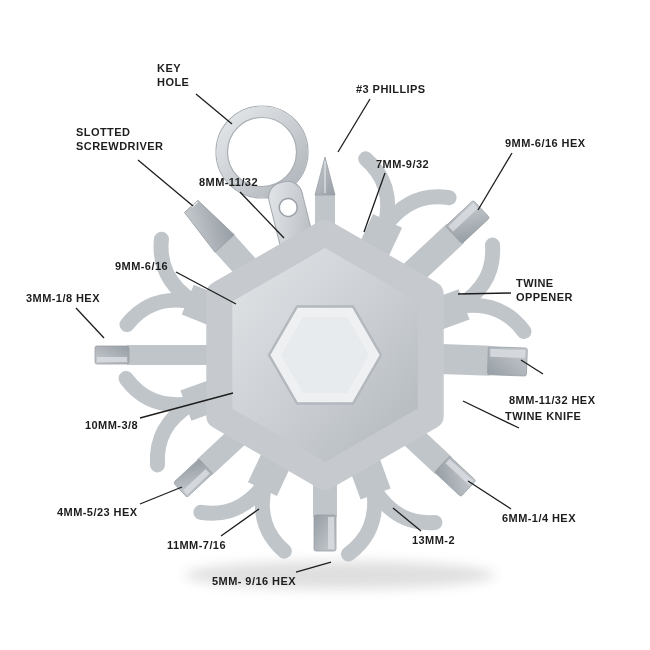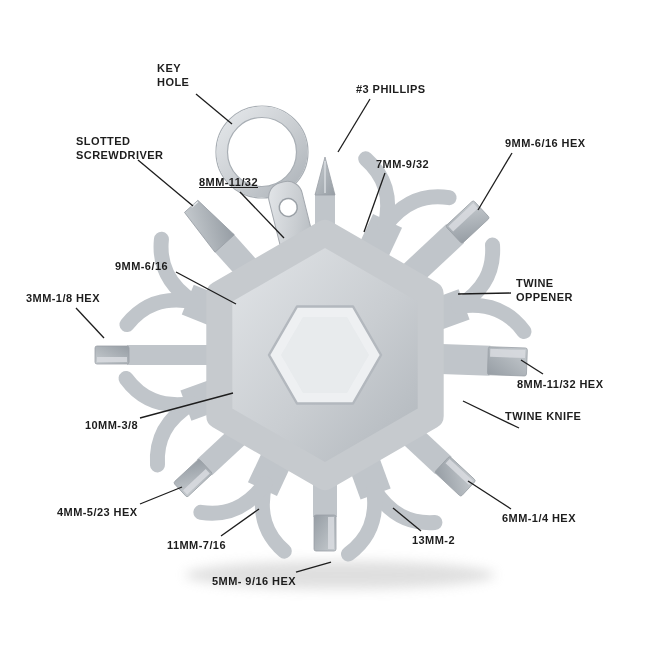--- a/index.html
+++ b/index.html
@@ -164,30 +164,30 @@
       <line x1="221" y1="536" x2="259" y2="509" stroke="#1d1d1d" stroke-width="1.3"></line>
       <line x1="421" y1="531" x2="393" y2="508" stroke="#1d1d1d" stroke-width="1.3"></line>
       <line x1="511" y1="509" x2="468" y2="481" stroke="#1d1d1d" stroke-width="1.3"></line>
       <line x1="296" y1="572" x2="331" y2="562" stroke="#1d1d1d" stroke-width="1.3"></line>
     </svg>
 
   <div id="labels">
       <div class="label" style="left: 157px; top: 62px; color: rgb(29, 29, 29);">KEY
 HOLE</div>
       <div class="label" style="left: 356px; top: 83px; color: rgb(29, 29, 29);">#3 PHILLIPS</div>
-      <div class="label" style="left: 76px; top: 135px; color: rgb(29, 29, 29);">SLOTTED
+      <div class="label" style="left: 76px; top: 126px; color: rgb(29, 29, 29);">SLOTTED
 SCREWDRIVER</div>
-      <div class="label" style="left: 199px; top: 176px; color: rgb(29, 29, 29); text-decoration: underline;">8MM-11/32</div>
+      <div class="label" style="left: 199px; top: 176px; color: rgb(29, 29, 29);">8MM-11/32</div>
       <div class="label" style="left: 376px; top: 158px; color: rgb(29, 29, 29);">7MM-9/32</div>
       <div class="label" style="left: 505px; top: 137px; color: rgb(29, 29, 29);">9MM-6/16 HEX</div>
       <div class="label" style="left: 115px; top: 260px; color: rgb(29, 29, 29);">9MM-6/16</div>
       <div class="label" style="left: 26px; top: 292px; color: rgb(29, 29, 29);">3MM-1/8 HEX</div>
       <div class="label" style="left: 516px; top: 277px; color: rgb(29, 29, 29);">TWINE
 OPPENER</div>
-      <div class="label" style="left: 509px; top: 378px; color: rgb(29, 29, 29); margin-left: 8px;">8MM-11/32 HEX</div>
+      <div class="label" style="left: 509px; top: 394px; color: rgb(29, 29, 29);">8MM-11/32 HEX</div>
       <div class="label" style="left: 85px; top: 419px; color: rgb(29, 29, 29);">10MM-3/8</div>
       <div class="label" style="left: 505px; top: 410px; color: rgb(29, 29, 29);">TWINE KNIFE</div>
       <div class="label" style="left: 57px; top: 506px; color: rgb(29, 29, 29);">4MM-5/23 HEX</div>
       <div class="label" style="left: 167px; top: 539px; color: rgb(29, 29, 29);">11MM-7/16</div>
       <div class="label" style="left: 412px; top: 534px; color: rgb(29, 29, 29);">13MM-2</div>
       <div class="label" style="left: 502px; top: 512px; color: rgb(29, 29, 29);">6MM-1/4 HEX</div>
       <div class="label" style="left: 212px; top: 575px; color: rgb(29, 29, 29);">5MM- 9/16 HEX</div>
     </div>
 </div>
 

